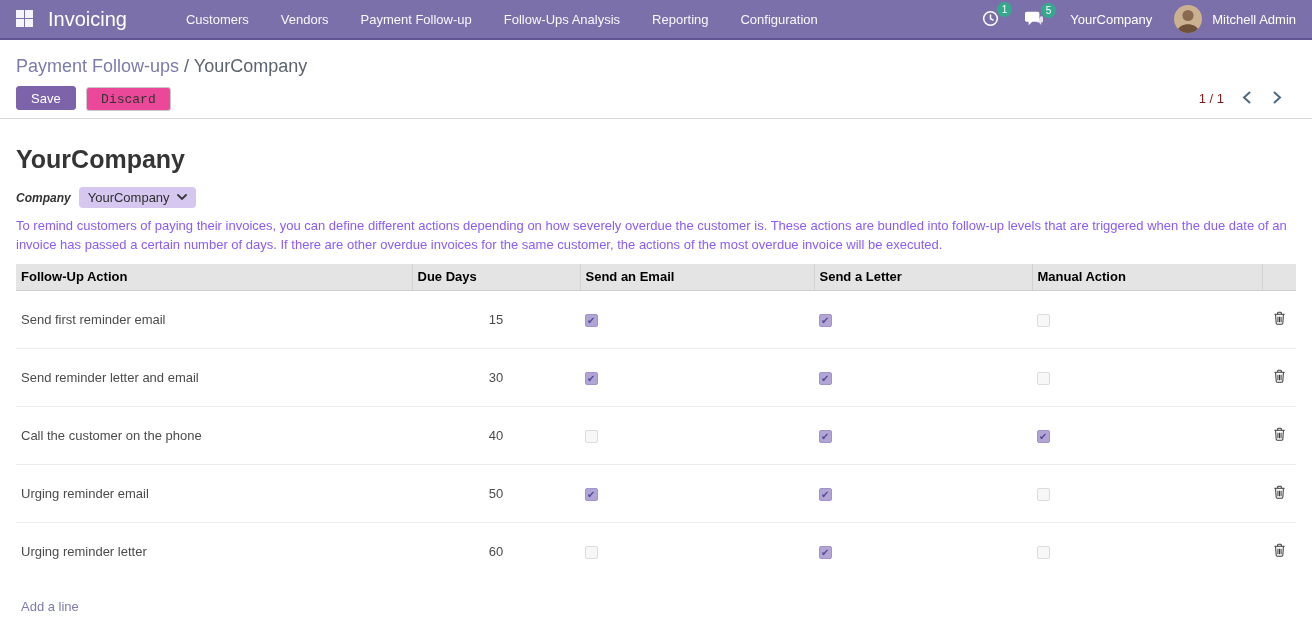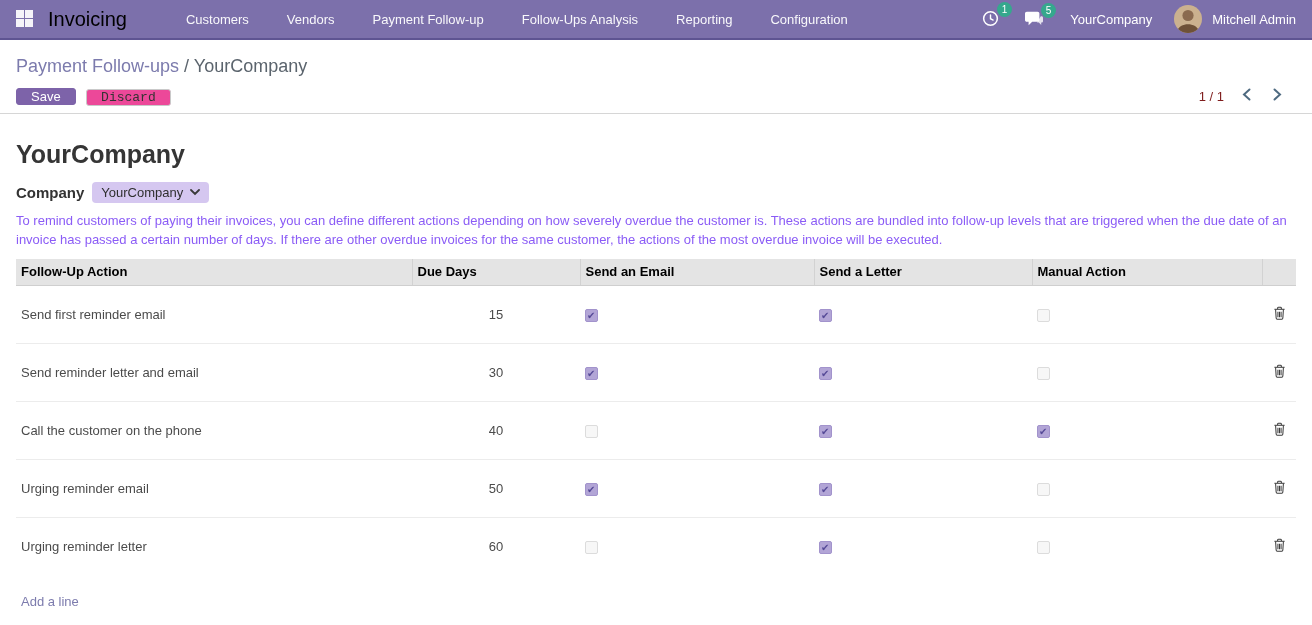--- a/index.html
+++ b/index.html
@@ -15,54 +15,54 @@
     height:40px; background:var(--navbar-bg,#7c70ab);
     border-bottom:2px solid var(--navbar-border,#5e5492);
     display:flex; align-items:center; padding:0 16px; color:#fff;
   }
   .apps-btn {
     width:18px; height:18px; display:grid;
     grid-template-columns:8px 8px; grid-template-rows:8px 8px; gap:1px;
     background:none; border:none; padding:0; cursor:pointer; margin-right:14px;
   }
   .apps-btn span { background:rgba(255,255,255,.92); }
-  .app-name { font-size:20px; color:#000000; margin-right:49px; }
-  .nav-menu { display:flex; gap:18px; font-size:13px; }
+  .app-name { font-size:20px; color:#ffffff; margin-right:49px; }
+  .nav-menu { display:flex; gap:12px; font-size:13px; }
   .menu-item { padding:4px 10px; color:rgba(255,255,255,.95); cursor:pointer; white-space:nowrap; }
   .nav-right { margin-left:auto; display:flex; align-items:center; gap:8px; font-size:13px; }
   .icon-wrap { position:relative; padding:4px 8px 2px; cursor:pointer; }
   .badge {
     position:absolute; top:-3px; right:-4px;
     background:var(--badge,#35a88d); color:#fff;
     border-radius:9px; font-size:10px; line-height:13px; padding:1px 5px;
   }
   .company-name { margin:0 14px 0 10px; cursor:pointer; }
   .avatar { width:28px; height:28px; border-radius:50%; overflow:hidden; flex:0 0 auto; cursor:pointer; }
   .user-name { margin-left:2px; cursor:pointer; }
 
   
   .control-panel { background:#fff; padding:14px 16px 7px; border-bottom:1px solid #d6d6d6; }
   .breadcrumb { font-size:18px; line-height:24px; color:#5b646d; margin-bottom:8px; }
   .breadcrumb a { color:var(--link,#7c7bad); text-decoration:none; cursor:pointer; }
   .cp-row { display:flex; align-items:center; justify-content:space-between; }
   .btn {
-    font-size:13px; border-radius:3px; height:17px; padding:0 14px;
+    font-size:13px; border-radius:3px; height:24px; padding:0 14px;
     border:1px solid transparent; cursor:pointer; font-family:inherit;
   }
   .btn-primary { background:var(--accent,#7d63a9); border-color:var(--accent,#7d63a9); color:#fff; margin-right:6px; }
   .btn-default { background:#ec4899; border-color:#c9c9c9; color:#333;font-family:Liberation Mono, monospace; }
   .pager { display:flex; align-items:center; gap:14px; font-size:13px; color:#7f1d1d; margin-right:10px; }
   .pager-btn { background:none; border:none; padding:2px 4px; cursor:pointer; }
 
   
   .content { background:#f9f9f9; height:497px; }
   .sheet { background:#fff; border-bottom:1px solid #e2e2e2; padding:26px 16px 35px; }
   .sheet h1 { font-size:25px; line-height:28px; font-weight:bold; color:#353535; margin:0 0 14px; }
   .company-row { display:flex; align-items:center; margin-bottom:8px; }
-  .company-label { font-size:15px; font-weight:bold; color:#333; }
+  .company-label { font-size:12px; font-weight:bold; color:#333;font-style:italic; }
   .company-select {
     display:inline-flex; align-items:center; gap:7px;
     background:var(--select-bg,#d5c7f0); border-radius:4px;
     padding:3px 9px; margin-left:8px; font-size:13px; color:#2f2f2f; cursor:pointer;
   }
   .description { font-size:13px; line-height:19px; color:#8b5cf6; margin:0 0 10px; }
 
   
   table.followup { width:100%; border-collapse:collapse; table-layout:fixed; font-size:13px; color:#4b4b4b; }
   table.followup thead th {

